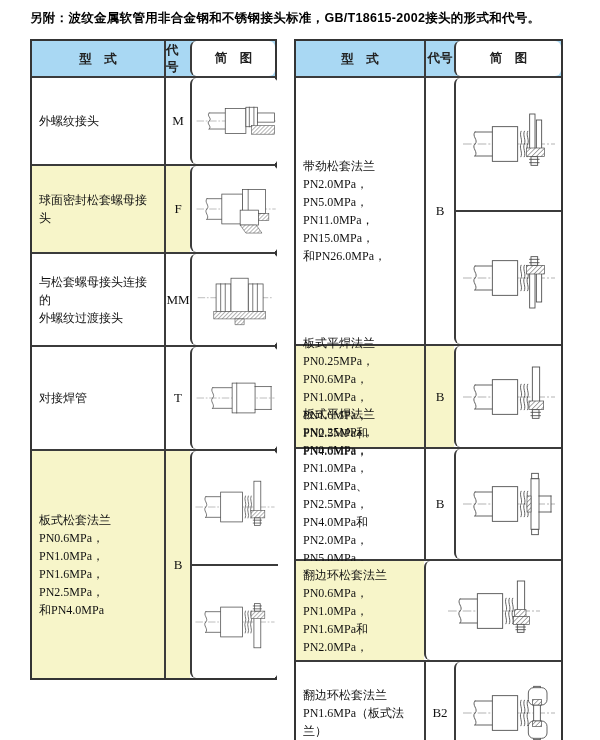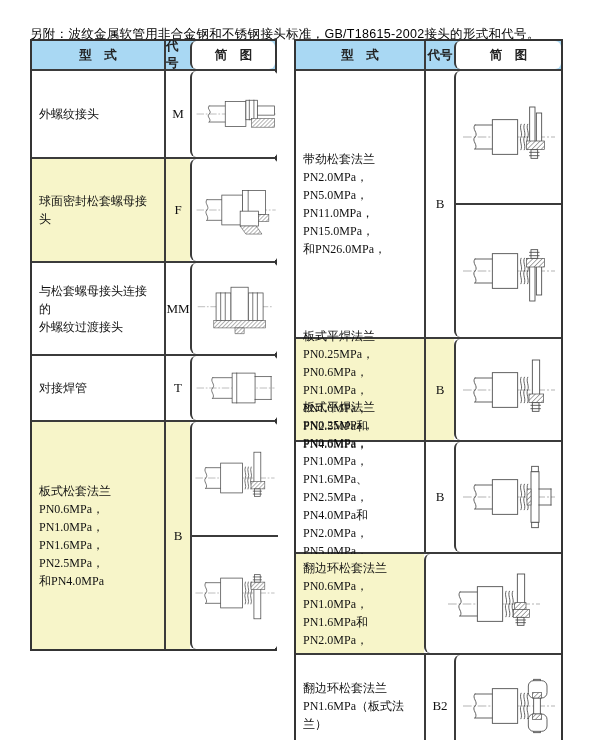--- a/index.html
+++ b/index.html
@@ -2,32 +2,32 @@
 <html><head>
 <meta charset="utf-8">
 <style>
   html,body{margin:0;padding:0;}
   body{
     width:600px;height:740px;position:relative;background:#ffffff;
     font-family:"Liberation Sans","DejaVu Sans",sans-serif;color:#111;
     overflow:hidden;
   }
   .page-title{
-    position:absolute;left:30px;top:10px;font-size:12.5px;font-weight:normal;
-    letter-spacing:0.3px;color:#000;white-space:nowrap;margin-top:16px;
+    position:absolute;left:30px;top:10px;font-size:12.5px;font-weight:bold;
+    letter-spacing:0.3px;color:#000;white-space:nowrap;
   }
   .tbl{
     position:absolute;top:39px;border:2px solid #343434;background:#fff;
     box-sizing:border-box;
   }
   .tbl-left{left:30px;width:247px;}
   .tbl-right{left:294px;width:269px;}
   .row{display:flex;box-sizing:border-box;}
   .row + .row{border-top:2px solid #3b3b3b;}
-  .hd-row{height:28px;background:#a9d8f3;}
+  .hd-row{height:35px;background:#a9d8f3;}
   .cell{box-sizing:border-box;display:flex;align-items:center;}
   .cell + .cell{border-left:2px solid #3b3b3b;}
   .ct{padding:18px 7px;font-family:"Liberation Serif","DejaVu Serif",serif;
       font-size:12px;line-height:18px;white-space:pre-line;text-align:left;}
   .tbl-left .ct{width:132px;flex:0 0 132px;}
   .tbl-right .ct{width:128px;flex:0 0 128px;}
   .cc{justify-content:center;font-family:"Liberation Serif","DejaVu Serif",serif;
       font-size:13px;}
   .tbl-left .cc{width:26px;flex:0 0 26px;}
   .tbl-right .cc{width:30px;flex:0 0 30px;}
@@ -78,21 +78,21 @@
         <rect class="box" x="58" y="28" width="36" height="44"></rect>
         <rect class="box" x="94" y="26" width="20" height="34"></rect>
         <line class="ln" x1="100" y1="26" x2="100" y2="60"></line>
         <line class="ln" x1="108" y1="26" x2="108" y2="60"></line>
         <rect class="box" x="114" y="36" width="30" height="16"></rect>
         <rect class="ht" x="104" y="58" width="40" height="15"></rect>
       </svg>
     </div>
   </div>
 
-  <div class="row hl" style="height:104px">
+  <div class="row hl" style="height:88px">
     <div class="cell ct">球面密封松套螺母接头</div>
     <div class="cell cc">F</div>
     <div class="cell cd">
       <svg width="86" height="80" viewBox="0 0 150 100">
         <line class="cl" x1="8" y1="50" x2="146" y2="50"></line>
         <path class="ln" d="M26,32 c-6,6 6,12 0,18 c-6,6 6,12 0,18"></path>
         <line class="ln" x1="26" y1="32" x2="52" y2="32"></line>
         <line class="ln" x1="26" y1="68" x2="52" y2="68"></line>
         <rect class="box" x="52" y="24" width="36" height="52"></rect>
         <rect class="box" x="88" y="16" width="40" height="42"></rect>
@@ -118,21 +118,21 @@
         <line class="ln" x1="106" y1="22" x2="106" y2="70"></line>
         <line class="ln" x1="114" y1="22" x2="114" y2="70"></line>
         <rect class="box" x="68" y="12" width="30" height="66"></rect>
         <rect class="ht" x="38" y="70" width="90" height="13"></rect>
         <path class="ht" d="M75,83 h16 v10 h-16 z"></path>
       </svg>
     </div>
   </div>
 
 
-  <div class="row" style="height:66px">
+  <div class="row" style="height:104px">
     <div class="cell ct">对接焊管</div>
     <div class="cell cc">T</div>
     <div class="cell cd">
       <svg width="86" height="80" viewBox="0 0 150 100">
         <line class="cl" x1="8" y1="50" x2="144" y2="50"></line>
         <path class="ln" d="M36,32 c-6,6 6,12 0,18 c-6,6 6,12 0,18"></path>
         <line class="ln" x1="36" y1="32" x2="70" y2="32"></line>
         <line class="ln" x1="36" y1="68" x2="70" y2="68"></line>
         <rect class="box" x="70" y="24" width="40" height="52"></rect>
         <line class="ln" x1="78" y1="24" x2="78" y2="76"></line>

